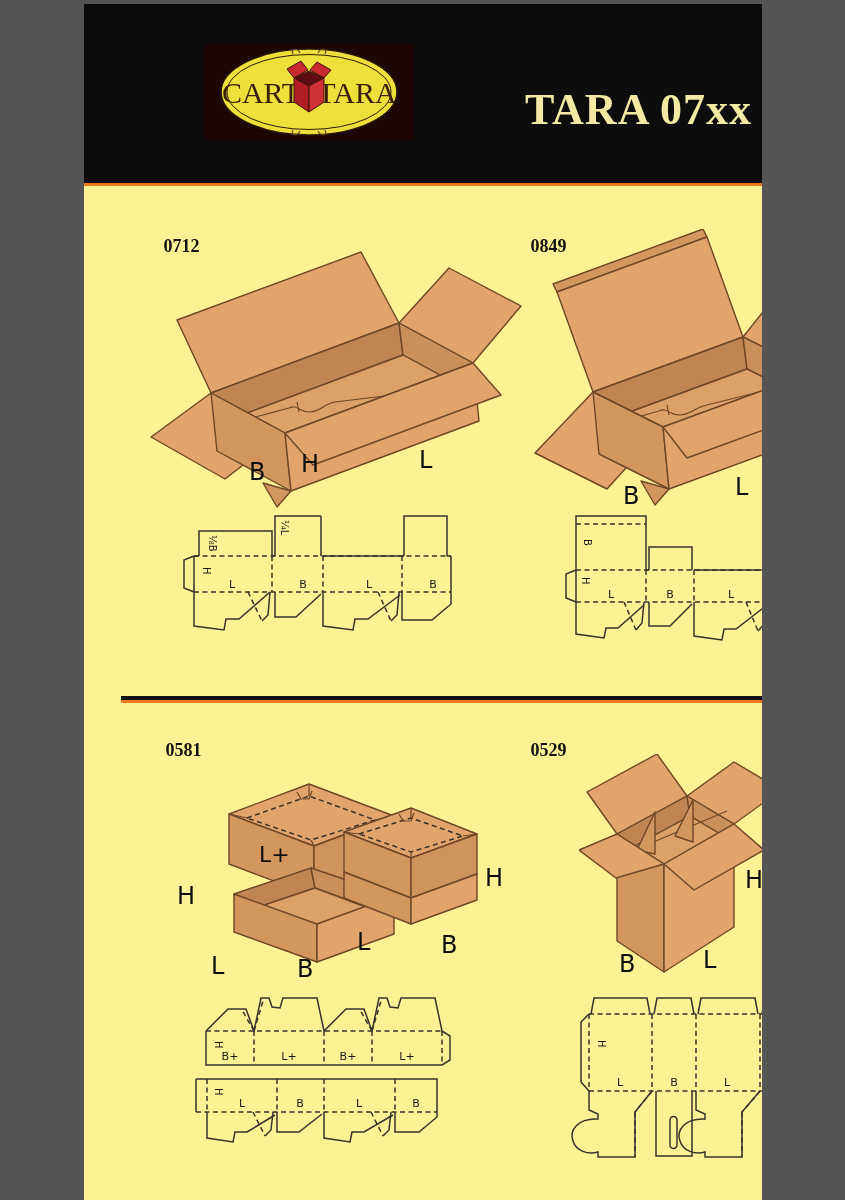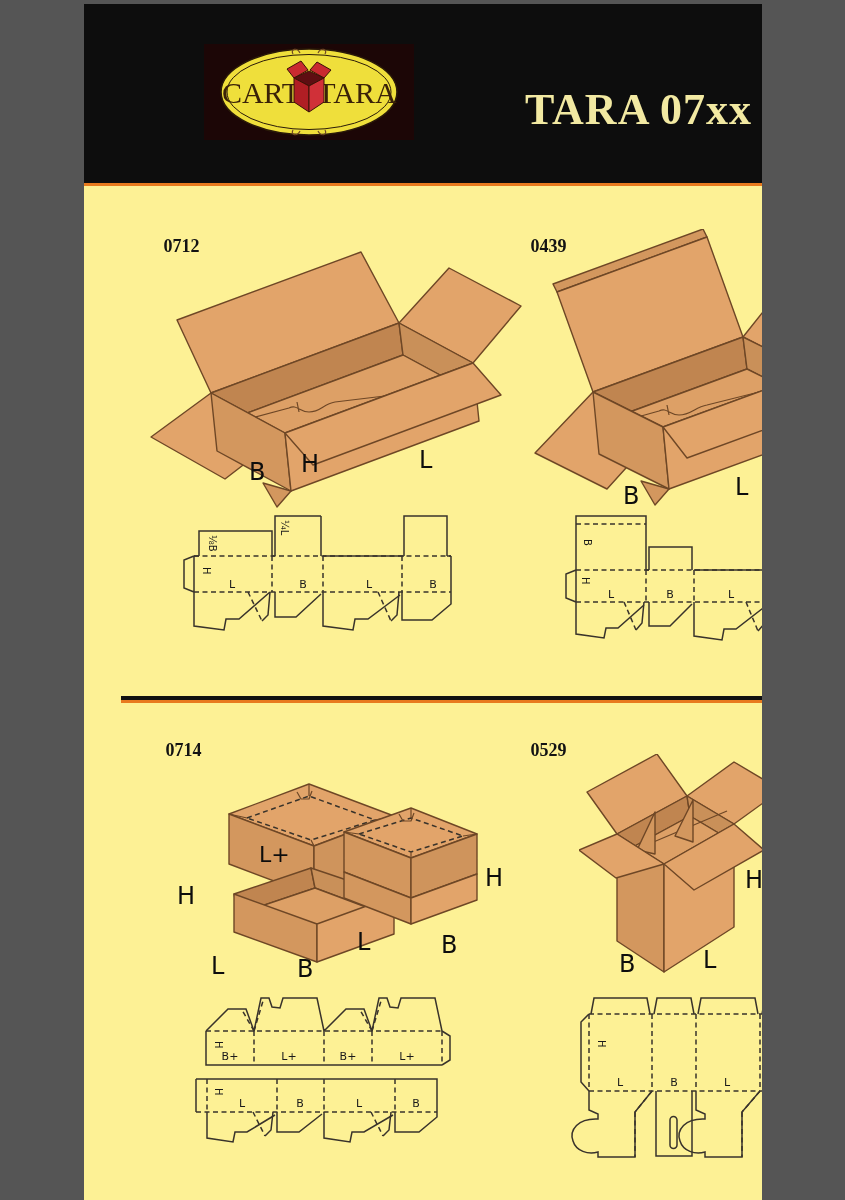--- a/index.html
+++ b/index.html
@@ -57,22 +57,22 @@
           <polygon points="90,34 105,42 105,68 90,58" fill="#B01E24" stroke="#3A1206" stroke-width="1"></polygon>
           <polygon points="105,42 120,34 120,58 105,68" fill="#D03038" stroke="#3A1206" stroke-width="1"></polygon>
         </g>
       </svg>
     </div>
     <div class="page-title">TARA 07xx</div>
   </div>
   <div class="accent-rule"></div>
 
   <div class="section-code" style="left:80px;top:232px;">0712</div>
-  <div class="section-code" style="left:447px;top:232px;">0439</div>
-  <div class="section-code" style="left:82px;top:736px;">0714</div>
+  <div class="section-code" style="left:447px;top:232px;">0849</div>
+  <div class="section-code" style="left:82px;top:736px;">0581</div>
   <div class="section-code" style="left:447px;top:736px;">0529</div>
 
   <svg class="art" style="left:65px;top:242px;" width="375" height="262" viewBox="0 0 375 262">
     <polygon class="f-l" points="62,147 250,77 212,6 28,74"></polygon>
     <polygon class="f-l" points="250,77 324,117 372,60 300,22"></polygon>
     <polygon class="f-d" points="62,147 250,77 254,109 66,179"></polygon>
     <polygon class="f-dd" points="250,77 324,117 328,149 254,109"></polygon>
     <polygon class="f-b" points="66,179 254,109 328,149 140,219"></polygon>
     <path class="cut" d="M80,178 L140,162 C148,158 150,166 160,166 C172,166 174,158 186,156 L302,142 M150,166 L148,156"></path>
     <polygon class="f-l" points="62,147 136,187 76,233 2,191"></polygon>

